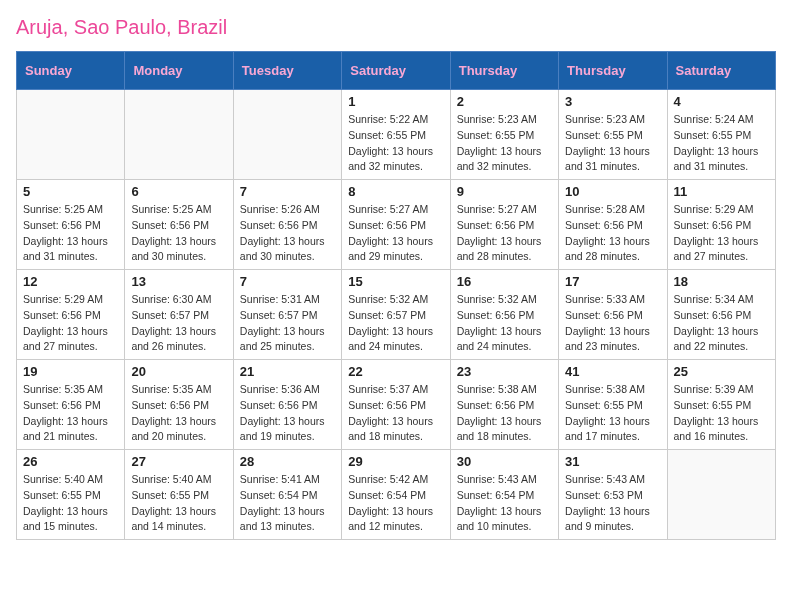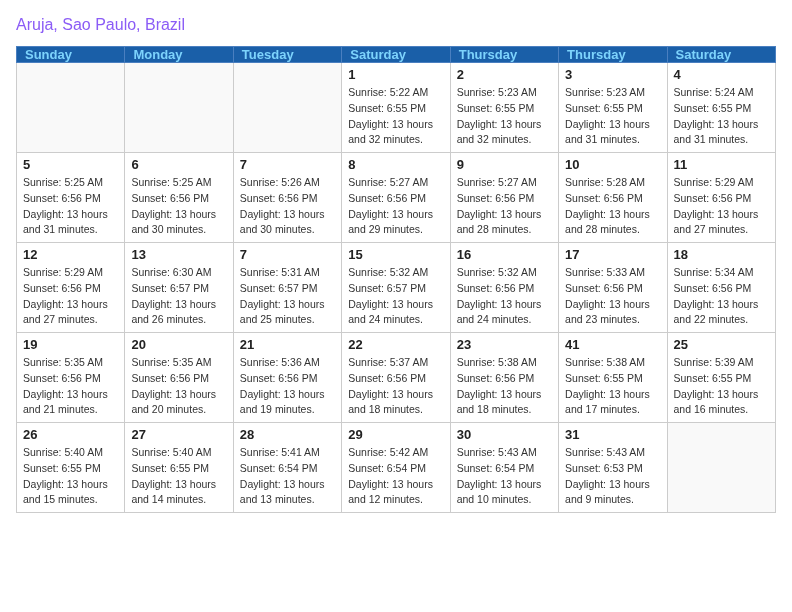--- a/index.html
+++ b/index.html
@@ -37,33 +37,33 @@
     }
     .title-block {
       text-align: right;
     }
     .month-title {
       font-size: 32px;
       font-weight: bold;
       color: #1a1a2e;
     }
     .location-title {
-      font-size: 16px;
-      color: #8b5cf6;
+      font-size: 20px;
+      color: #ec4899;
     }
     .calendar {
       width: 100%;
       border-collapse: collapse;
       border: 1px solid #ccc;
     }
     .calendar th {
       background-color: #1a5fa8;
-      color: #7dd3fc;
+      color: #f9a8d4;
       text-align: left;
-      padding: 0 8px;
+      padding: 11px 8px;
       font-size: 13px;
       font-weight: bold;
       border: 1px solid #4a7fc0;
     }
     .calendar td {
       border: 1px solid #ccc;
       vertical-align: top;
       padding: 4px 6px;
       width: 108px;
       min-height: 80px;

